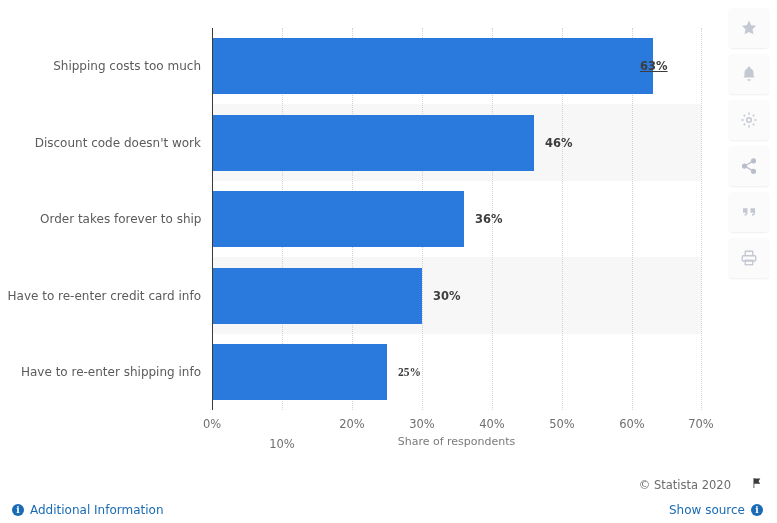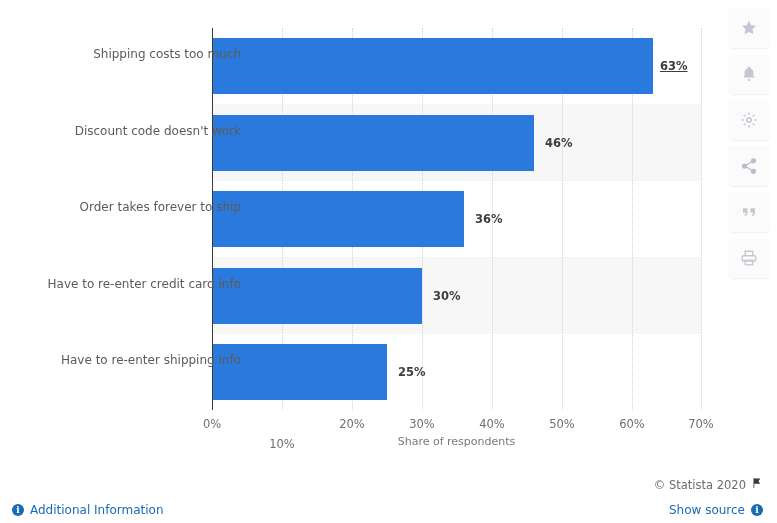--- a/index.html
+++ b/index.html
@@ -90,24 +90,23 @@
     position: absolute;
     right: 778px;           
     text-align: right;
     font-size: 12px;
     color: #5b5b5b;
     white-space: nowrap;
   }
   #cat-labels {
     position: absolute;
     left: 0;
-    top: 16px;
+    top: 28px;
     width: 201px;
     height: 382px;
-    padding-left: 40px;
   }
   #cat-labels .cat-label {
     position: absolute;
     right: 0;
     left: 0;
     text-align: right;
   }
 
   
   .tick-label {
@@ -161,21 +160,21 @@
     height: 58px;
   }
   #copyright {
     position: absolute;
     right: 14px;
     top: 12px;
     font-size: 11.5px;
     color: #6c6c6c;
     display: flex;
     align-items: center;
-    gap: 5px;
+    gap: 20px;
     white-space: nowrap;
   }
   #additional-information {
     position: absolute;
     left: 12px;
     top: 38px;
     font-size: 12px;
     color: #1a6bb5;
     display: flex;
     align-items: center;
@@ -222,39 +221,39 @@
     <div class="gridline" style="left:70px;"></div>
     <div class="gridline" style="left:140px;"></div>
     <div class="gridline" style="left:210px;"></div>
     <div class="gridline" style="left:280px;"></div>
     <div class="gridline" style="left:350px;"></div>
     <div class="gridline" style="left:420px;"></div>
     <div class="gridline" style="left:489px;"></div>
 
     <div class="bar-row" style="top:10px;height:56px;">
       <div class="bar" style="width:441px;"></div>
-      <div class="bar-value" style="left:448px;text-decoration:underline;">63%</div>
+      <div class="bar-value" style="left:428px;text-decoration:underline;">63%</div>
     </div>
 
     <div class="bar-row" style="top:87px;height:56px;text-decoration:underline;">
       <div class="bar" style="width:322px;"></div>
       <div class="bar-value" style="left:333px;">46%</div>
     </div>
 
     <div class="bar-row" style="top:163px;height:56px;">
       <div class="bar" style="width:252px;"></div>
       <div class="bar-value" style="left:263px;">36%</div>
     </div>
 
     <div class="bar-row" style="top:240px;height:56px;">
       <div class="bar" style="width:210px;"></div>
       <div class="bar-value" style="left:221px;">30%</div>
     </div>
 
-    <div class="bar-row" style="top:316px;height:56px;">
+    <div class="bar-row" style="top:316px;height:56px;font-family:Liberation Serif, serif;">
       <div class="bar" style="width:175px;"></div>
       <div class="bar-value" style="left:186px;">25%</div>
     </div>
   </div>
 
   <div id="y-axis"></div>
 
   <div id="cat-labels">
     <div class="cat-label" style="top:31px;">Shipping costs too much</div>
     <div class="cat-label" style="top:108px;">Discount code doesn't work</div>

